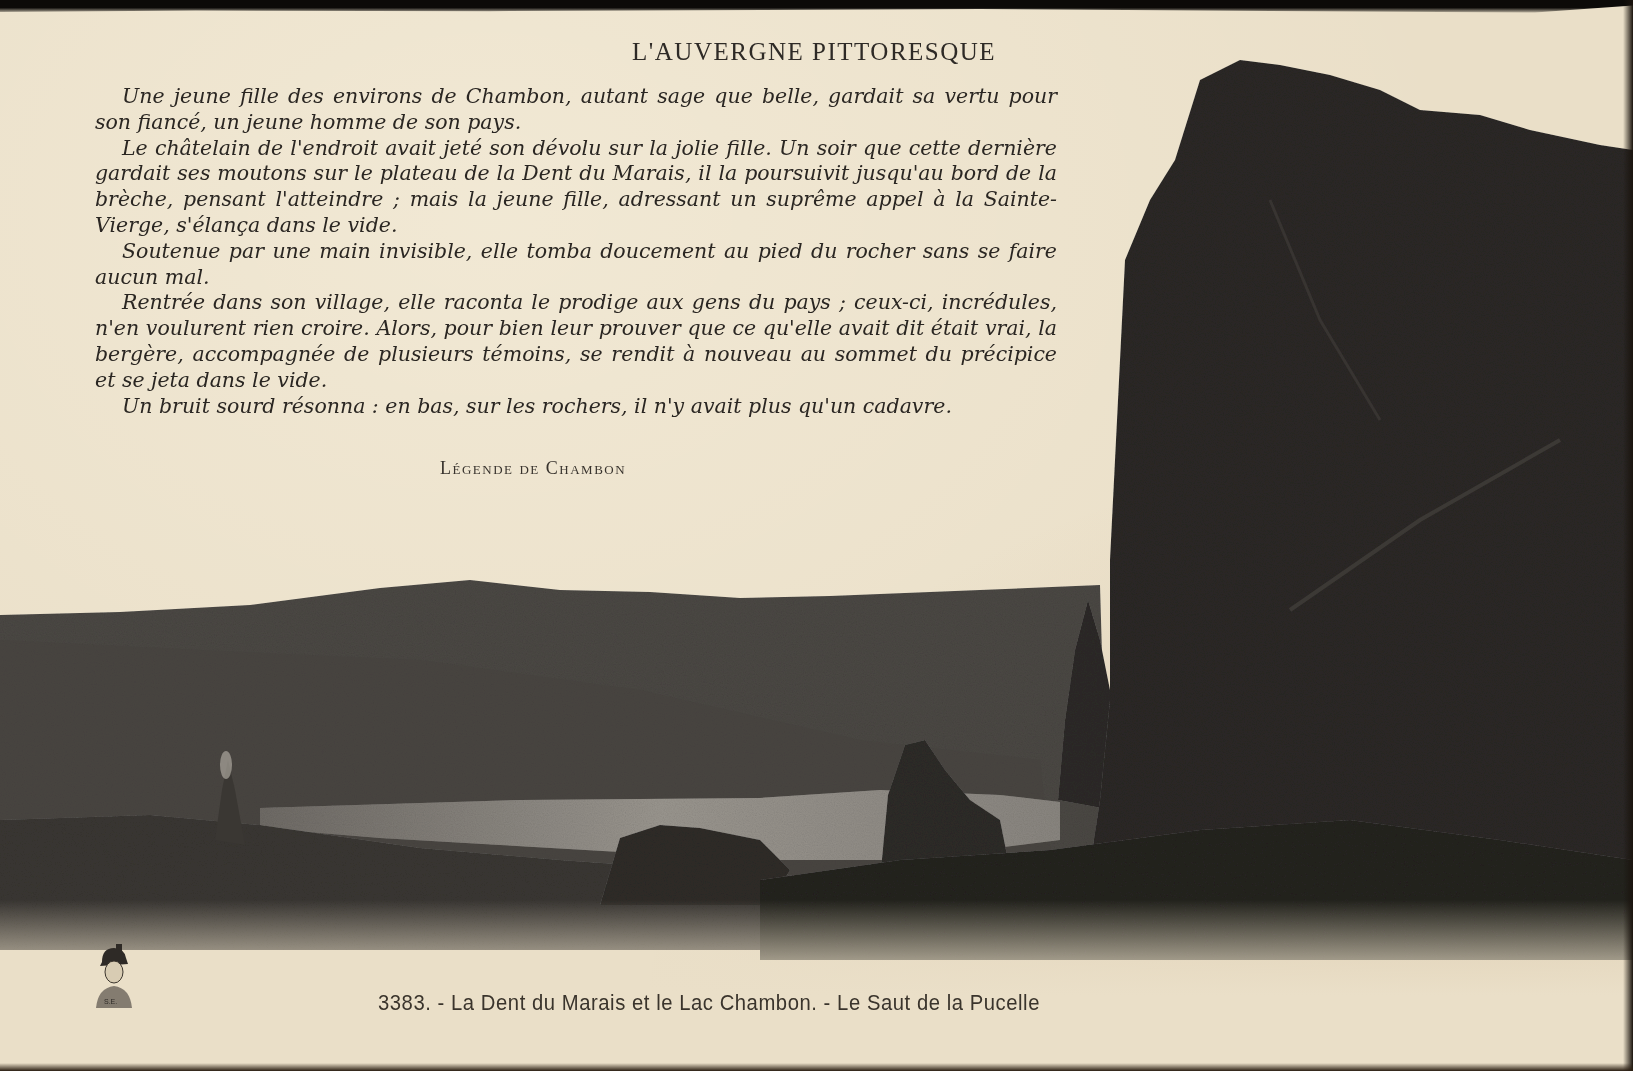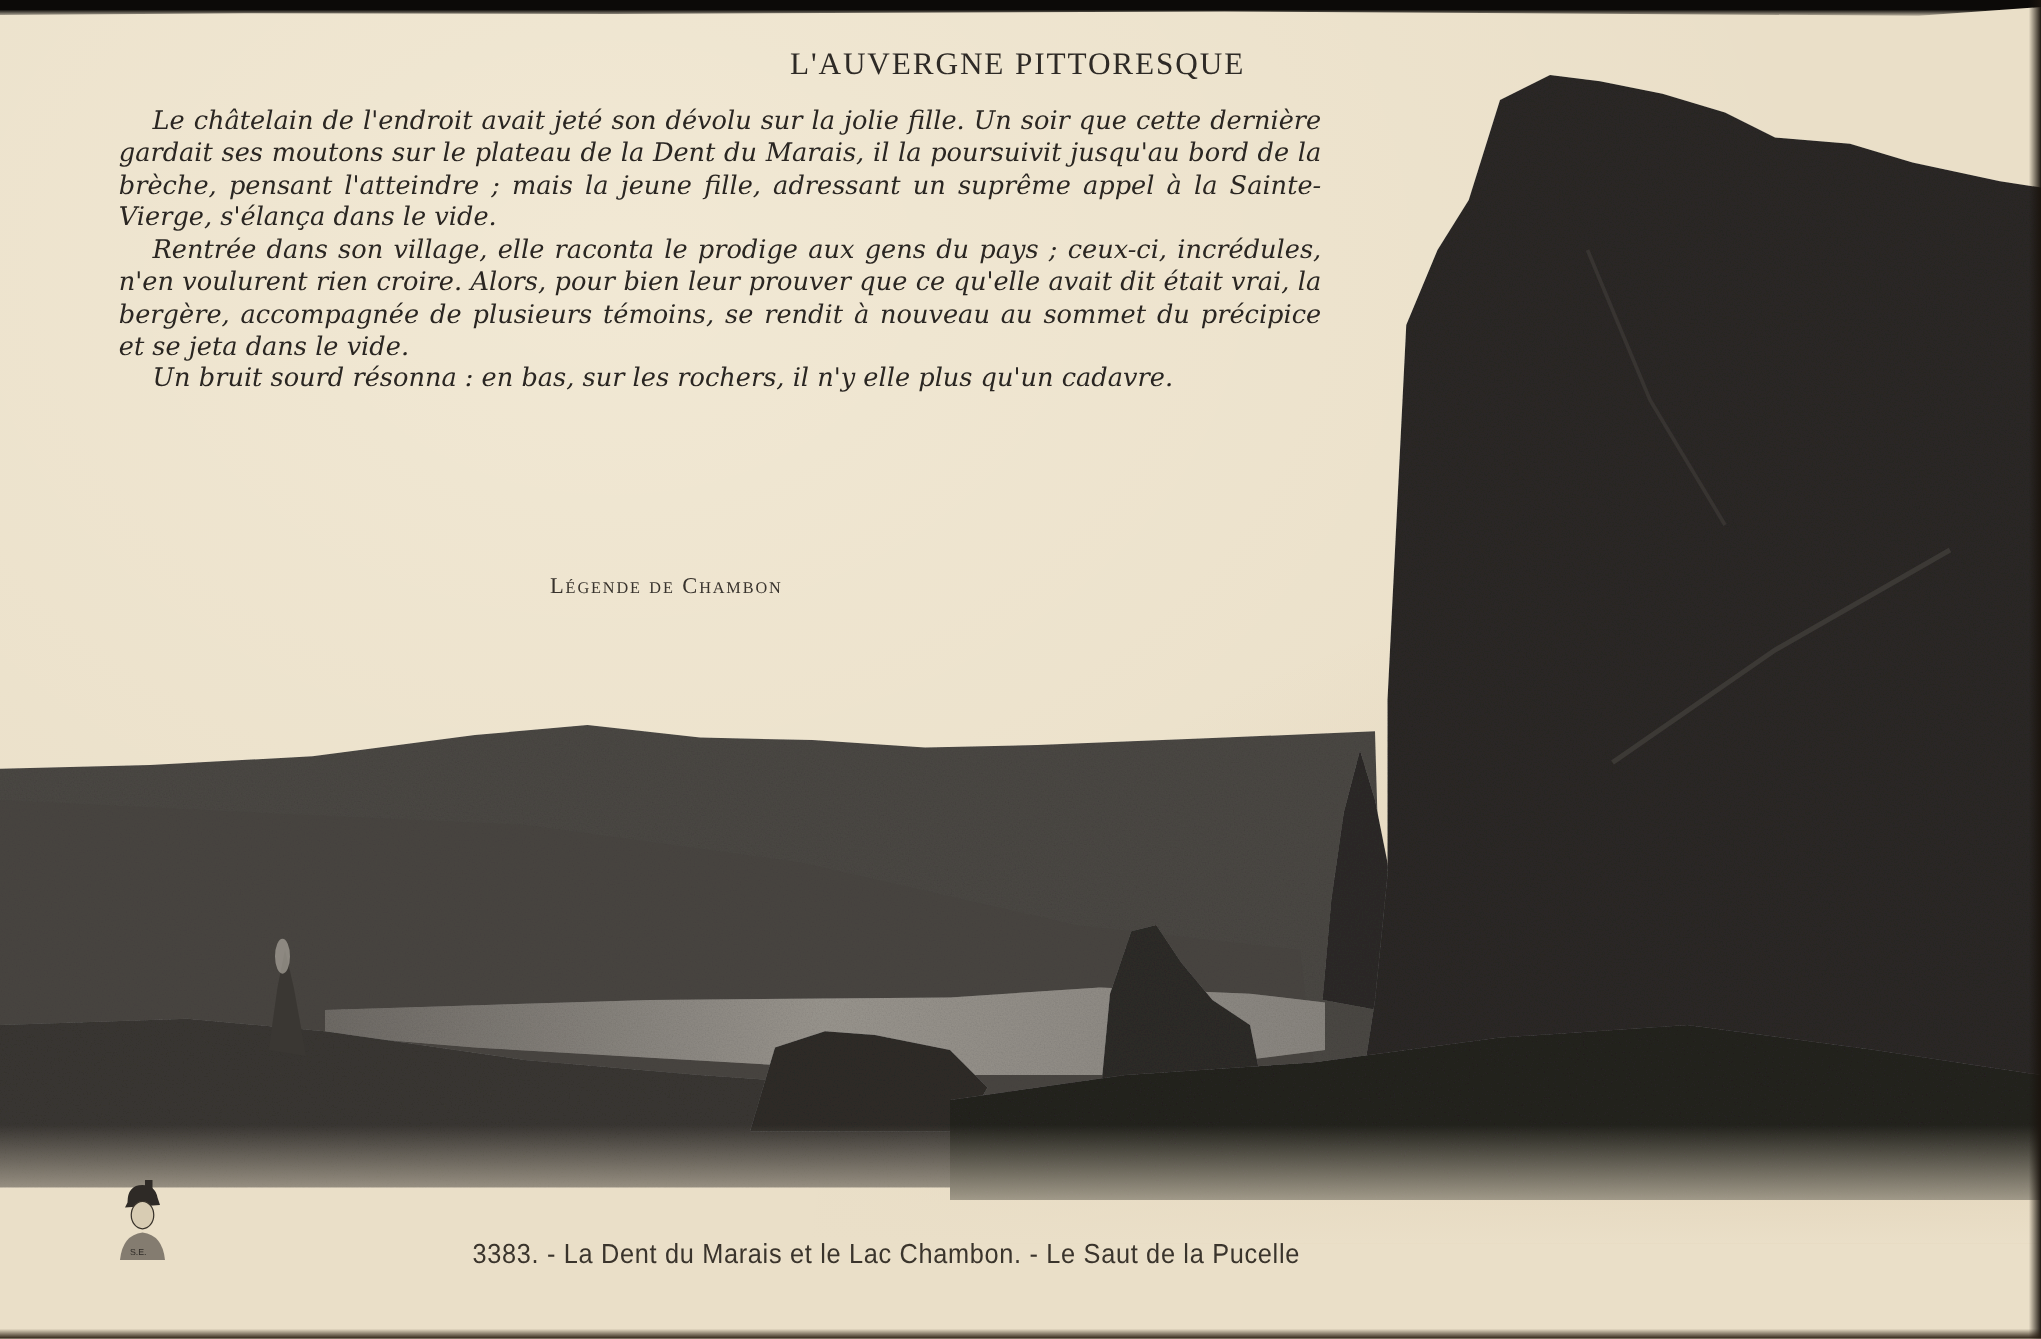--- a/index.html
+++ b/index.html
@@ -116,23 +116,25 @@
       <path d="M760,880 L900,860 L1050,850 L1200,830 L1350,820 L1500,840 L1633,860 L1633,960 L760,960 Z" fill="#252220" filter="url(#grain)"></path>
 
       <rect x="0" y="900" width="1633" height="95" fill="url(#fadeBottom)"></rect>
       <rect x="0" y="995" width="1633" height="76" fill="#eadfc8"></rect>
     </svg>
   </div>
 
   <div class="series-title">L'AUVERGNE PITTORESQUE</div>
 
   <div class="legend-text">
+    <p>Une jeune fille des environs de Chambon, autant sage que belle, gardait sa vertu pour son fiancé, un jeune homme de son pays.</p>
     <p>Le châtelain de l'endroit avait jeté son dévolu sur la jolie fille. Un soir que cette dernière gardait ses moutons sur le plateau de la Dent du Marais, il la poursuivit jusqu'au bord de la brèche, pensant l'atteindre ; mais la jeune fille, adressant un suprême appel à la Sainte-Vierge, s'élança dans le vide.</p>
+    <p>Soutenue par une main invisible, elle tomba doucement au pied du rocher sans se faire aucun mal.</p>
     <p>Rentrée dans son village, elle raconta le prodige aux gens du pays ; ceux-ci, incrédules, n'en voulurent rien croire. Alors, pour bien leur prouver que ce qu'elle avait dit était vrai, la bergère, accompagnée de plusieurs témoins, se rendit à nouveau au sommet du précipice et se jeta dans le vide.</p>
-    <p>Un bruit sourd résonna : en bas, sur les rochers, il n'y elle plus qu'un cadavre.</p>
+    <p>Un bruit sourd résonna : en bas, sur les rochers, il n'y avait plus qu'un cadavre.</p>
   </div>
 
   <div class="attribution">Légende de Chambon</div>
 
   <div class="publisher-logo">
     <svg viewBox="0 0 52 68" width="52" height="68">
       <path d="M14,20 Q14,6 26,6 Q36,6 38,16 L40,22 L12,24 Z" fill="#2e2a26"></path>
       <path d="M28,2 L34,2 L34,10 L28,10 Z" fill="#2e2a26"></path>
       <ellipse cx="26" cy="30" rx="9" ry="11" fill="#d8ccb3" stroke="#3a342c" stroke-width="1"></ellipse>
       <path d="M8,66 Q10,46 26,44 Q42,46 44,66 Z" fill="#6a635a" opacity="0.8"></path>

